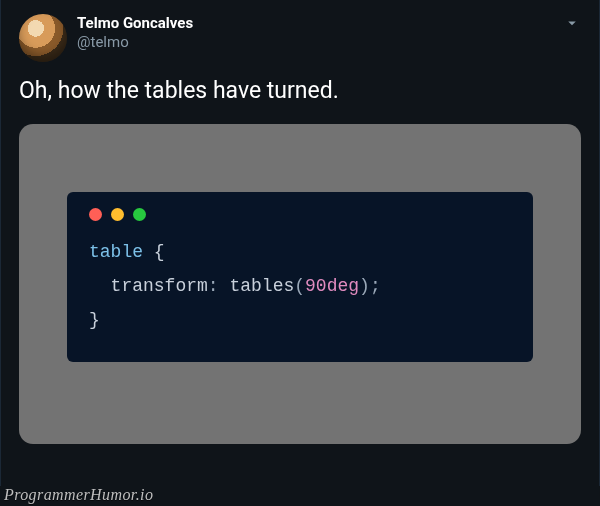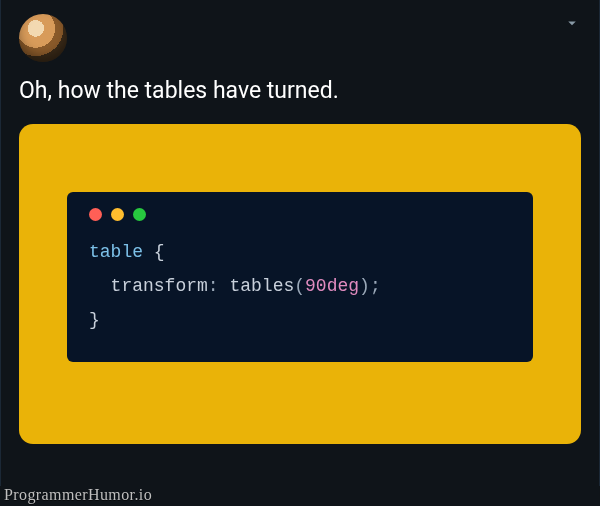--- a/index.html
+++ b/index.html
@@ -48,21 +48,21 @@
 
   .tweet-text {
     color: #ffffff;
     font-size: 23px;
     font-weight: 400;
     margin: 14px 0 18px 0;
     line-height: 1.3;
   }
 
   .card {
-    background: #eab308;
+    background: #737373;
     border-radius: 14px;
     padding: 58px 48px 72px 48px;
     min-height: 320px;
     display: flex;
     align-items: center;
     justify-content: center;
   }
 
   .editor {
     background: #071427;
@@ -92,33 +92,38 @@
   .tok-func { color: #c8d0db; }
   .tok-val { color: #e08bbf; }
   .tok-punc { color: #9aa8b8; }
   .tok-brace { color: #c8d0db; }
 
   .watermark {
     position: absolute;
     left: 4px;
     bottom: 2px;
     font-family: "Brush Script MT", "Segoe Script", cursive;
+    font-style: italic;
     font-size: 16px;
     color: #bfbfbf;
     letter-spacing: 0.4px;
     text-shadow: 0 1px 0 rgba(0,0,0,0.6);
   }
 </style>
 </head>
 <body>
 
 <div class="tweet">
 
   <div class="header-row">
     <div class="avatar"></div>
+    <div class="name-block">
+      <div class="display-name">Telmo Goncalves</div>
+      <div class="handle">@telmo</div>
+    </div>
     <div class="chevron">
       <svg viewBox="0 0 24 24" width="18" height="18">
           <path fill="currentColor" d="M7 10l5 5 5-5z"></path>
         </svg>
     </div>
   </div>
 
   <div class="tweet-text">Oh, how the tables have turned.</div>
 
   <div class="card">

